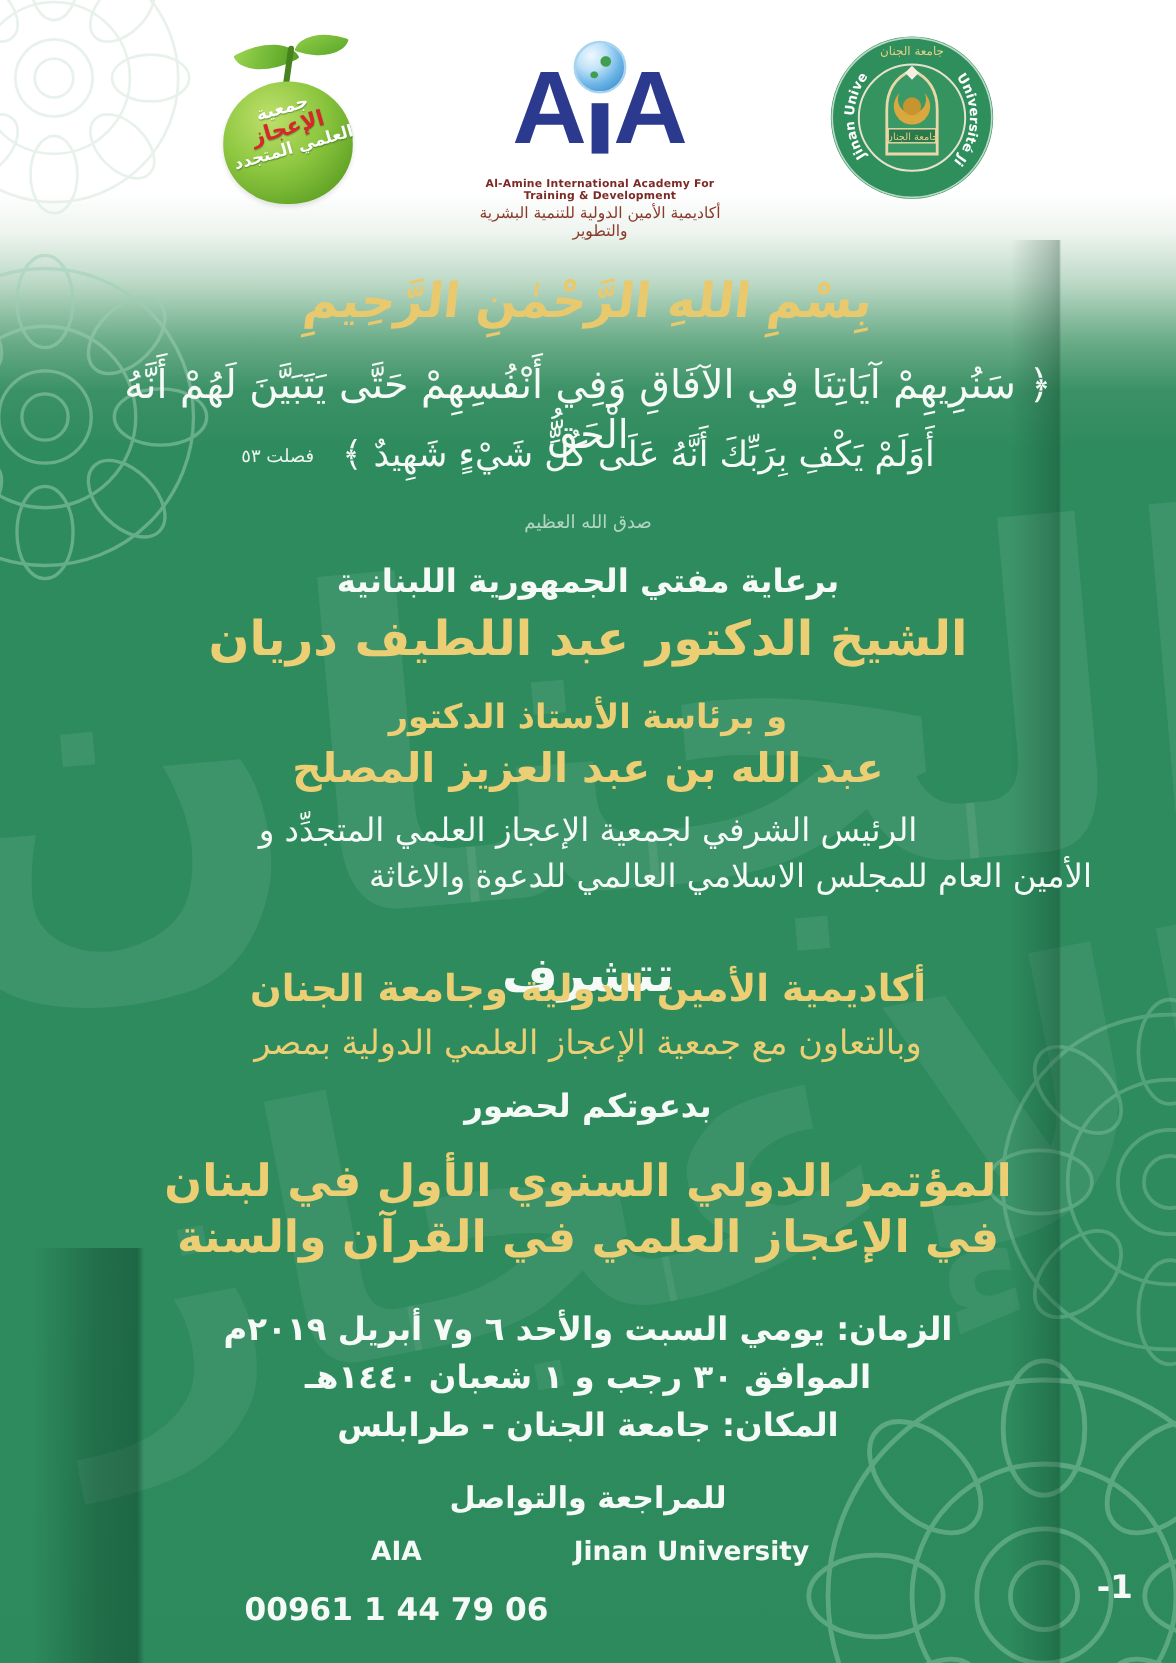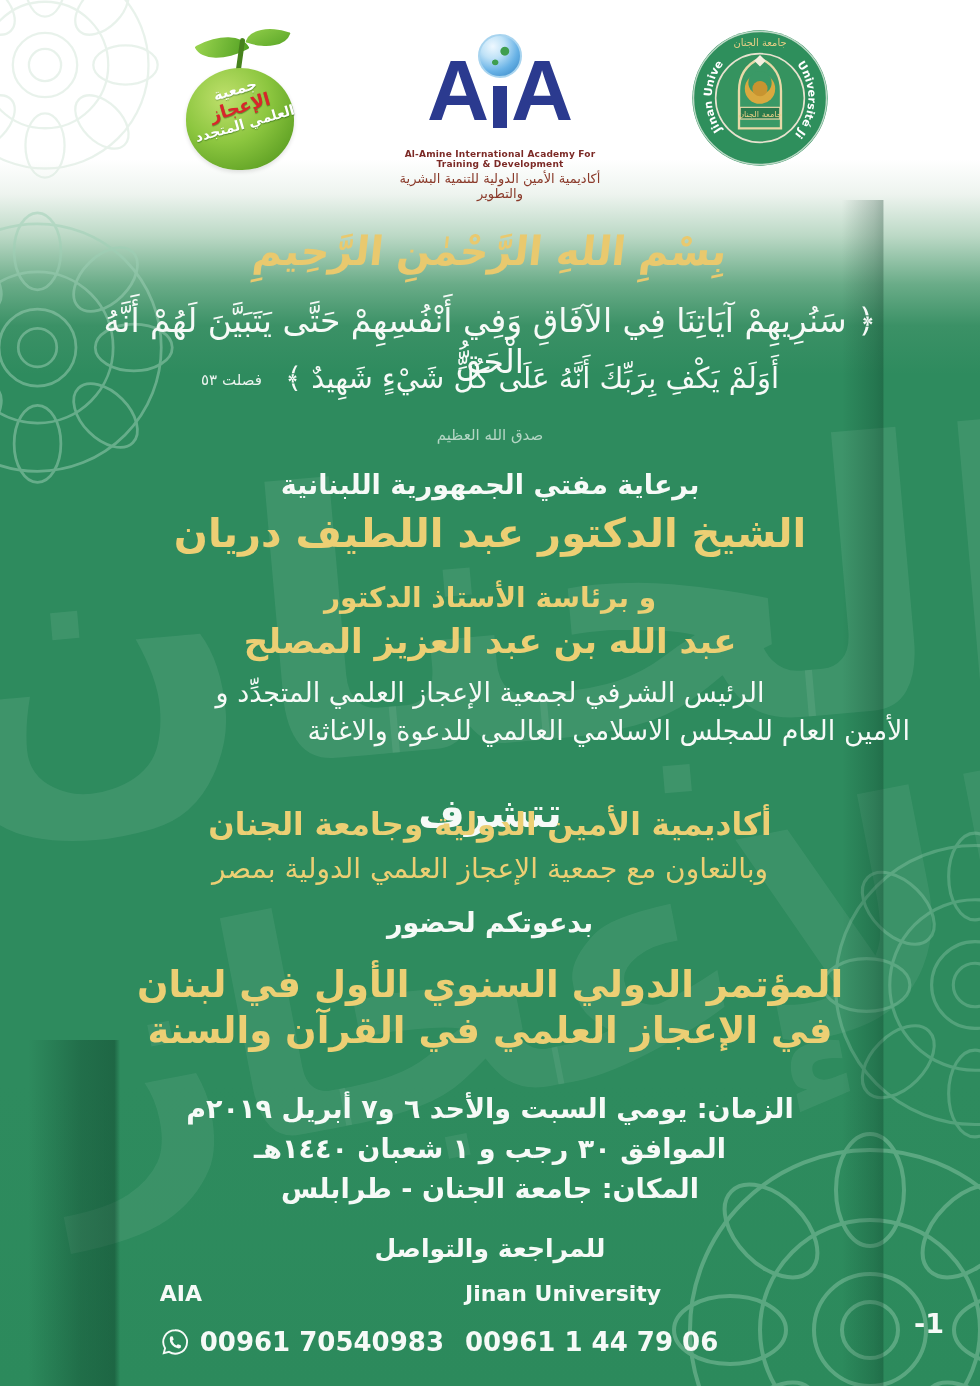--- a/index.html
+++ b/index.html
@@ -48,21 +48,21 @@
   .conf1     {top:962px;font-size:37px;letter-spacing:1px;}
   .conf2     {top:1008px;font-size:37px;}
   .time      {top:1092px;font-size:27px;}
   .hijri     {top:1132px;font-size:27px;}
   .place     {top:1172px;font-size:27px;}
   .contact-h {top:1233px;font-size:25px;}
   
   .contact-grid{
     position:absolute;top:1281px;left:0;right:102px;display:grid;
     grid-template-columns:auto auto;justify-content:center;column-gap:70px;row-gap:14px;
-    direction:ltr;color:#f6faf7;gap:21px;
+    direction:ltr;text-align:center;color:#f6faf7;gap:21px;
   }
   .org-label{font-size:22px;font-weight:bold;}
   .phone-cell{font-size:26px;font-weight:bold;display:flex;align-items:center;justify-content:center;gap:10px;}
   .page-marker{position:absolute;top:1308px;right:36px;font-size:27px;font-weight:bold;color:#f6faf7;}
   
   .logo-apple{position:absolute;left:172px;top:26px;width:140px;height:148px;}
   .apple-body{
     position:absolute;left:14px;top:42px;width:108px;height:102px;border-radius:50% 50% 48% 48%;
     background:radial-gradient(circle at 36% 30%,#bfe06c 0%,#8cc63f 45%,#64a527 78%,#4f8e1b 100%);
     box-shadow:0 2px 4px rgba(0,0,0,0.12);
@@ -236,25 +236,18 @@
 
   <div class="line time white b">الزمان: يومي السبت والأحد ٦ و٧ أبريل ٢٠١٩م</div>
   <div class="line hijri white b">الموافق ٣٠ رجب و ١ شعبان ١٤٤٠هـ</div>
   <div class="line place white b">المكان: جامعة الجنان - طرابلس</div>
 
   <div class="line contact-h white b">للمراجعة والتواصل</div>
   <div class="contact-grid">
     <div class="org-label">AIA</div>
     <div class="org-label">Jinan University</div>
     <div class="phone-cell">
-      <svg class="wa-icon" width="30" height="30" viewBox="0 0 32 32">
-        <path d="M16 3.5A12.5 12.5 0 0 0 5.4 22.6L4 28l5.6-1.5A12.5 12.5 0 1 0 16 3.5z" fill="none" stroke="#f6faf7" stroke-width="2"></path>
-        <path d="M11.6 9.8l2 .3 1 3.2-1.5 1.3q1.2 3.4 4.4 5.2l1.5-1.5 3.2 1.2.2 2.1q-1 1.6-3.4 1.1-3.8-.8-6.4-3.9-2.5-3-2.2-6.6.1-1.6 1.2-2.4z" fill="#f6faf7"></path>
-      </svg>
-      <span>00961 70540983</span>
-    </div>
-    <div class="phone-cell">
       <span>00961 1 44 79 06</span>
     </div>
   </div>
 
   <div class="page-marker">-1</div>
 </div>
 
 </body></html>

